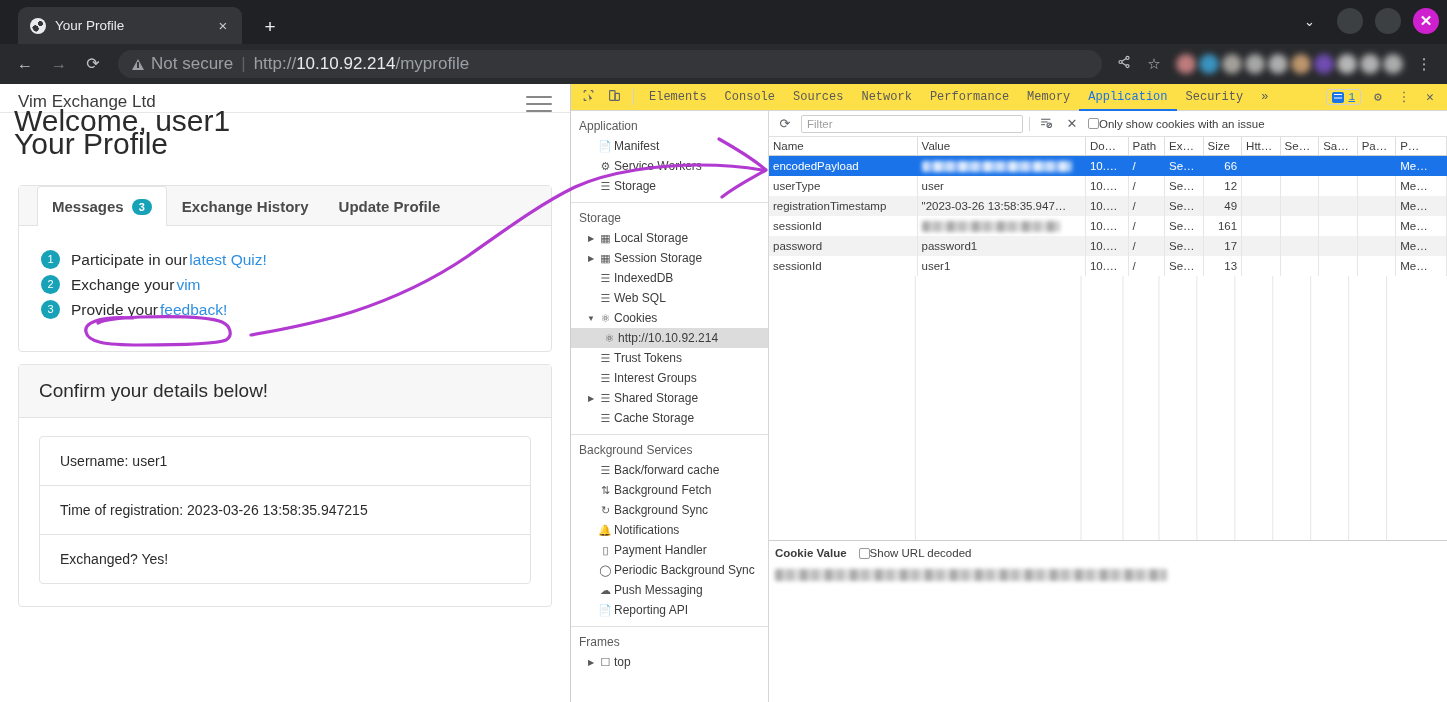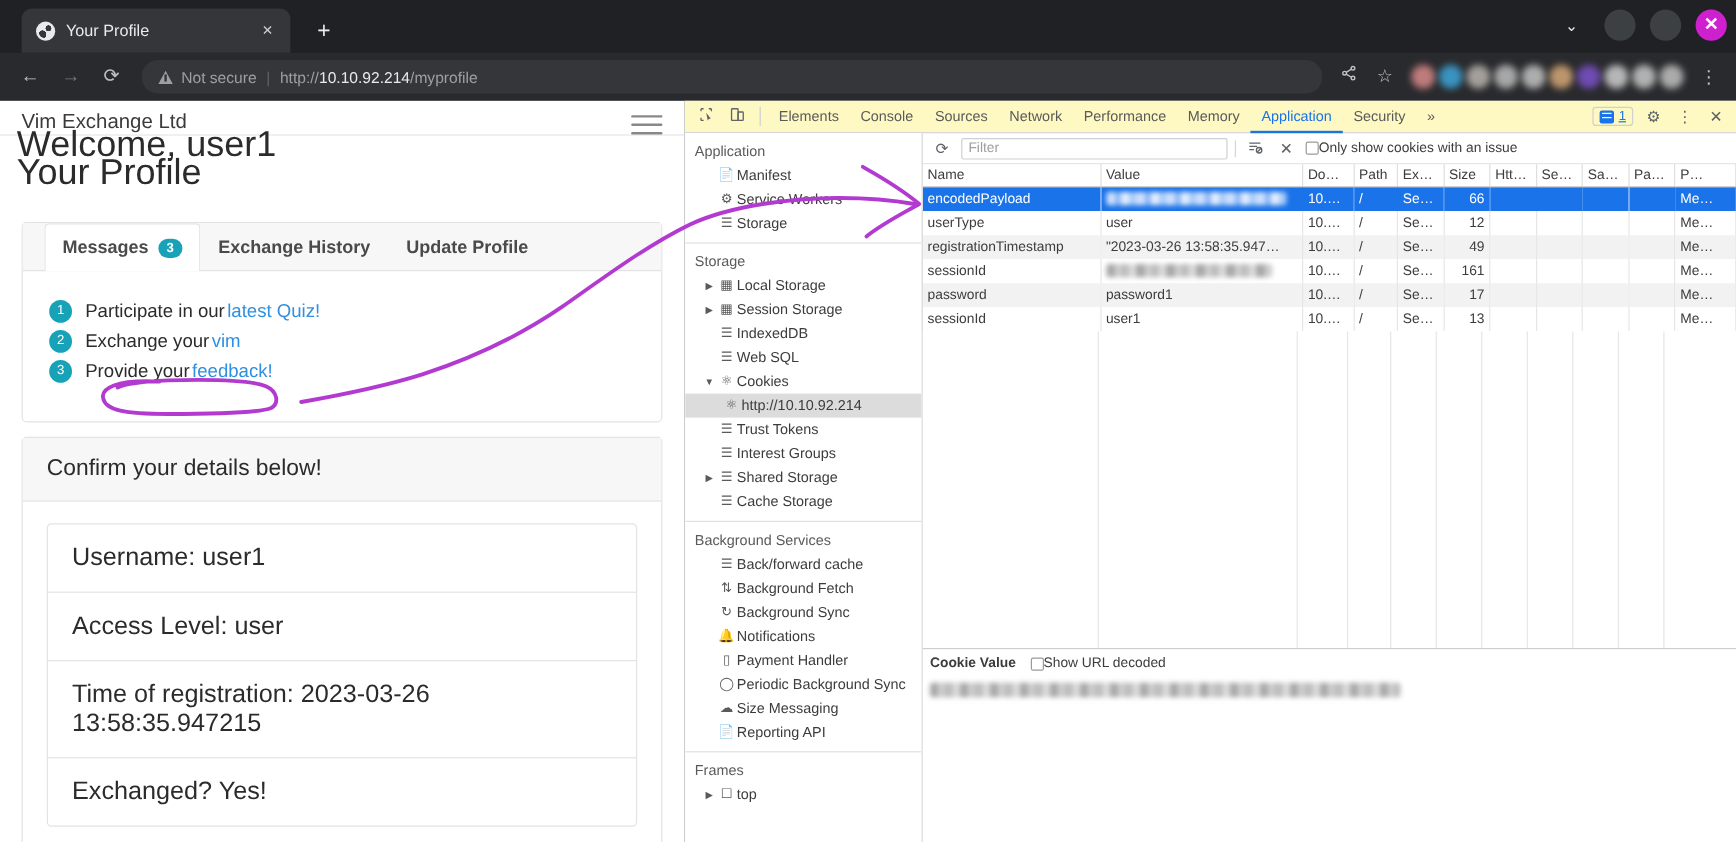--- a/index.html
+++ b/index.html
@@ -67,21 +67,21 @@
   }
   .navbtn {
     width: 30px; height: 30px; margin-right: 4px; border-radius: 50%;
     color: #bdc1c6; font-size: 16px; line-height: 30px; text-align: center; flex: none;
   }
   .navbtn.dim { color: #76797d; }
   .omnibox {
     flex: 1; height: 28px; margin-left: 6px; margin-right: 8px;
     background: #35363a; border-radius: 14px;
     display: flex; align-items: center; padding: 0 14px;
-    font-size: 13px; color: #9aa0a6; overflow: hidden; white-space: nowrap;
+    font-size: 17px; color: #9aa0a6; overflow: hidden; white-space: nowrap;
   }
   .warn-tri {
     width: 0; height: 0; flex: none;
     border-left: 6px solid transparent; border-right: 6px solid transparent;
     border-bottom: 11px solid #9aa0a6; margin-right: 7px; position: relative;
   }
   .warn-tri::after {
     content: ""; position: absolute; left: -1px; top: 3px;
     width: 2px; height: 6px; background: #35363a;
   }
@@ -139,32 +139,32 @@
   }
   .lnk { color: #2f8fe0; }
 
   .card { margin: 12px 18px 16px 18px; border: 1px solid #e3e3e3; border-radius: 4px; }
   .card-head {
     background: #f7f7f7; border-bottom: 1px solid #e3e3e3;
     padding: 15px 20px; font-size: 19px; color: #2b2b2b;
   }
   .card-body { padding: 18px 20px 22px 20px; }
   .lgroup { border: 1px solid #e3e3e3; border-radius: 4px; }
-  .litem { padding: 16px 20px; font-size: 21px; color: #2b2b2b; border-bottom: 1px solid #e3e3e3; }
+  .litem { padding: 16px 20px; font-size: 14px; color: #2b2b2b; border-bottom: 1px solid #e3e3e3; }
   .litem:last-child { border-bottom: none; }
 
   
   #devtools {
     position: absolute; top: 84px; left: 570px; right: 0; bottom: 0;
     background: #fff; border-left: 1px solid #cdcdcd;
     font-size: 12px; color: #3c3c3c; display: flex; flex-direction: column;
   }
   .dt-toolbar {
     height: 27px; border-bottom: 1px solid #d6d6d6;
-    display: flex; align-items: center; padding: 0 4px; flex: none; background: #fef9c3;
+    display: flex; align-items: center; padding: 0 4px; flex: none; background: #fde047; font-family: Liberation Mono, monospace;
   }
   .dt-ic { width: 26px; text-align: center; color: #5f6368; font-size: 13px; }
   .dt-div { width: 1px; height: 16px; background: #d0d0d0; margin: 0 6px; }
   .dt-tab { padding: 0 9px; line-height: 26px; color: #5a5a5a; font-size: 12px; height: 27px; }
   .dt-tab.active { color: #1a73e8; border-bottom: 2px solid #1a73e8; }
   .dt-spacer { flex: 1; }
   .issue-chip {
     display: flex; align-items: center; gap: 4px;
     border: 1px solid #d0d0d0; border-radius: 3px; padding: 1px 5px; margin-right: 4px;
   }
@@ -341,21 +341,20 @@
           <a class="lnk" href="#" style="text-decoration:none;margin-left:-9px">feedback!</a>
         </div>
       </div>
     </div>
 
     <div class="card">
       <div class="card-head">Confirm your details below!</div>
       <div class="card-body">
         <div class="lgroup">
           <div class="litem">Username:  user1</div>
-          <div class="litem">Access Level:  user</div>
           <div class="litem">Time of registration: 2023-03-26 13:58:35.947215</div>
           <div class="litem">Exchanged? Yes!</div>
         </div>
       </div>
     </div>
   </div>
 
   <div id="devtools">
 
     <div class="dt-toolbar">
@@ -492,21 +491,21 @@
           <span>Payment Handler</span>
         </div>
         <div class="tree-item">
           <span class="tw"></span>
           <span class="ti">◯</span>
           <span>Periodic Background Sync</span>
         </div>
         <div class="tree-item">
           <span class="tw"></span>
           <span class="ti">☁</span>
-          <span>Size Messaging</span>
+          <span>Push Messaging</span>
         </div>
         <div class="tree-item">
           <span class="tw"></span>
           <span class="ti">📄</span>
           <span>Reporting API</span>
         </div>
 
         <div class="sec-sep"></div>
         <div class="sec-title">Frames</div>
         <div class="tree-item">

